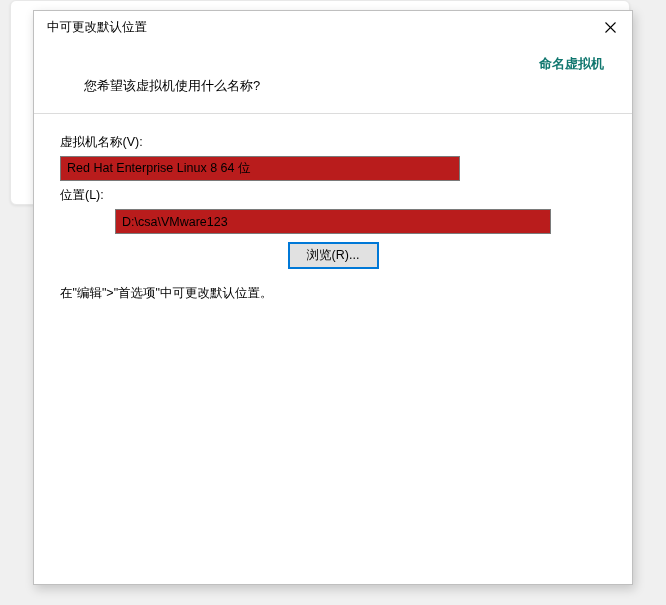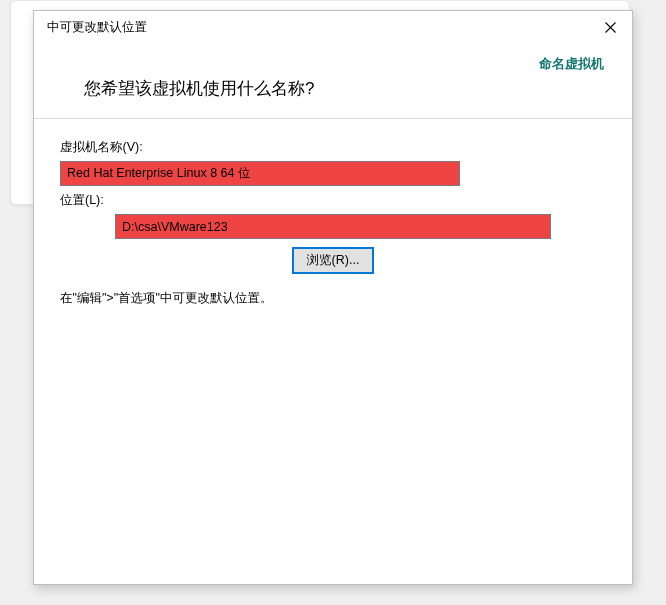--- a/index.html
+++ b/index.html
@@ -64,21 +64,21 @@
       padding: 11px 28px 18px 28px;
     }
     .header-title {
       font-size: 13px;
       font-weight: bold;
       color: #0f766e;
       margin-bottom: 4px;
       text-align: right;
     }
     .header-subtitle {
-      font-size: 17px;
+      font-size: 13px;
       color: #000;
       padding-left: 22px;
     }
     .divider {
       height: 1px;
       background: #dcdcdc;
       margin: 0;
     }
     .body {
       padding: 20px 26px 10px 26px;
@@ -97,36 +97,36 @@
       display: flex;
       gap: 8px;
       align-items: center;
       flex-direction: column;
     }
     .text-input {
       font-family: inherit;
       font-size: 12.5px;
       padding: 4px 6px;
       border: 1px solid #7a7a7a;
-      background: #ef4444;
+      background: #b91c1c;
       color: #000;
       height: 25px;
       outline: none;
     }
     .name-input {
       width: 400px;
     }
     .location-input {
       width: 436px;
     }
     .browse-btn {
       font-family: inherit;
       font-size: 12.5px;
       height: 27px;
-      width: 82px;
+      width: 91px;
       background: #e1e1e1;
       border: 2px solid #0078d7;
       cursor: pointer;
       color: #000;
     }
     .hint-text {
       font-size: 12.5px;
       color: #000;
       margin-top: 16px;
     }

